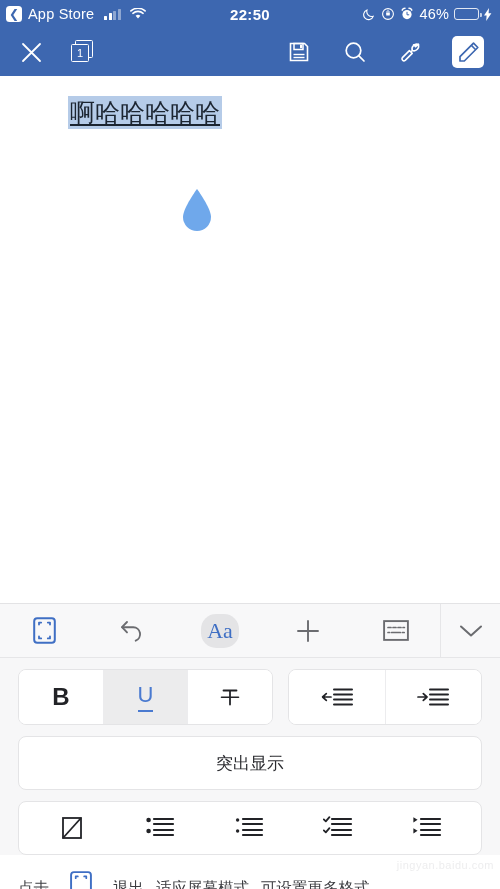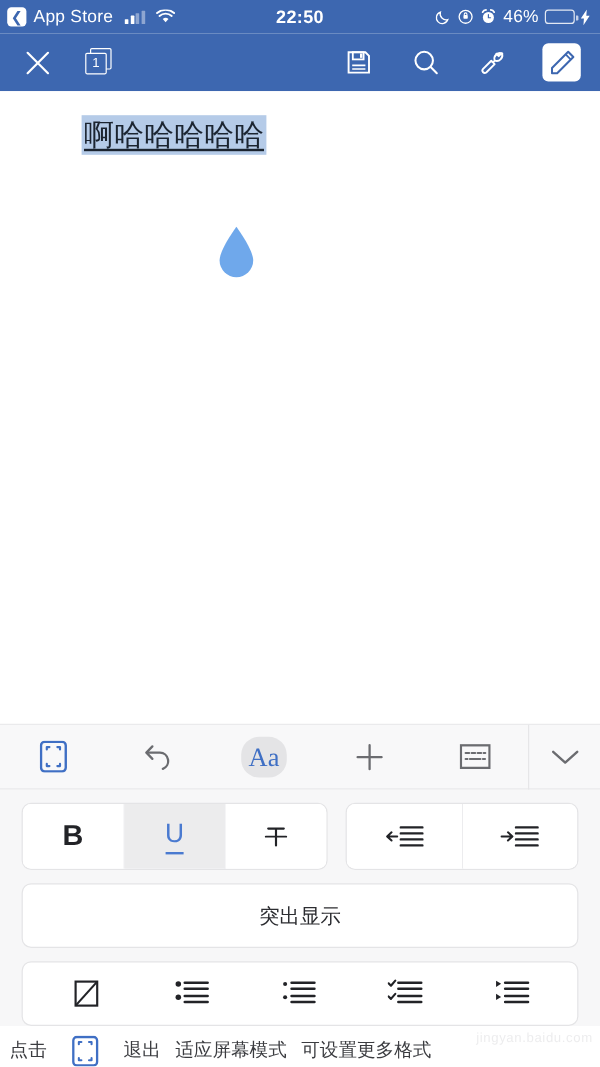--- a/index.html
+++ b/index.html
@@ -191,22 +191,22 @@
     padding: 0 8px; margin-bottom: 0;
   }
   .list-cell {
     flex: 1 1 0; height: 54px;
     display: flex; align-items: center; justify-content: center;
   }
 
   
   .hint-bar {
     flex: none; height: 34px; background: #ffffff;
-    display: flex; align-items: flex-start;
-    padding: 0 8px; gap: 20px;
+    display: flex; align-items: flex-end;
+    padding: 0 18px; gap: 20px;
     overflow: hidden;
     position: relative;
   }
   .hint-text {
     font-size: 15.5px; color: #3b3c40; white-space: nowrap;
     font-family: "DejaVu Sans", "Liberation Sans", sans-serif;
     position: relative; top: 10px;
   }
   .hint-icon {
     position: relative; top: 8px;

